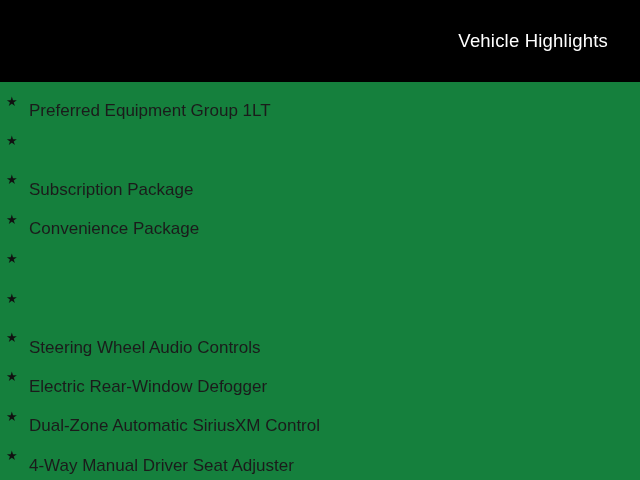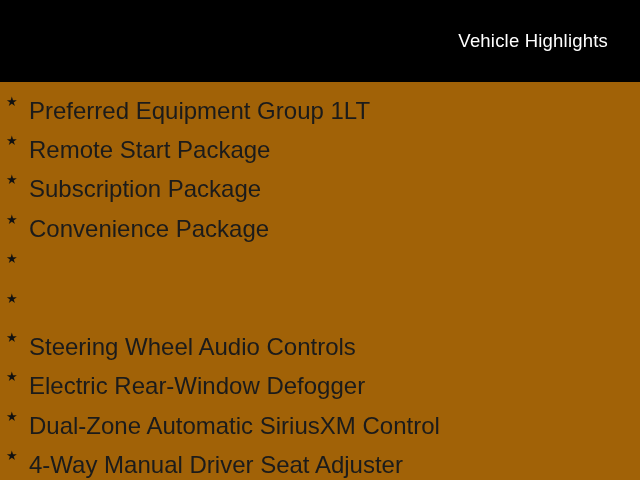--- a/index.html
+++ b/index.html
@@ -9,21 +9,21 @@
   body {
     width: 640px;
     height: 480px;
     background: #ffffff;
     font-family: "Liberation Sans", sans-serif;
     overflow: hidden;
   }
   .page {
     width: 640px;
     height: 480px;
-    background: #a16207;
+    background: #15803d;
     position: relative;
   }
   .topbar {
     height: 82px;
     background: #000000;
     display: flex;
     align-items: center;
     justify-content: flex-end;
     padding-right: 32px;
     box-sizing: border-box;
@@ -50,42 +50,41 @@
     width: 23px;
     flex: 0 0 23px;
     font-size: 13px;
     line-height: 1;
     color: #111111;
     text-align: left;
     position: relative;
     top: -0.5px;
   }
   .label {
-    font-size: 24px;
+    font-size: 17px;
     line-height: 1;
     color: #1b1b1b;
     white-space: nowrap;
     margin-top: 18px;
   }
 </style>
 </head>
 <body>
 
 <div class="page">
   <header class="topbar" style="background: rgb(0, 0, 0);">
     <span class="title" style="color: rgb(255, 255, 255);">Vehicle Highlights</span>
   </header>
   <ul class="highlights" id="highlights-list">
       <li>
         <span class="star">★</span>
         <span class="label" style="color: rgb(27, 27, 27);">Preferred Equipment Group 1LT</span>
       </li>
       <li>
         <span class="star">★</span>
-        <span class="label" style="color: rgb(27, 27, 27);">Remote Start Package</span>
       </li>
       <li>
         <span class="star">★</span>
         <span class="label" style="color: rgb(27, 27, 27);">Subscription Package</span>
       </li>
       <li>
         <span class="star">★</span>
         <span class="label" style="color: rgb(27, 27, 27);">Convenience Package</span>
       </li>
       <li>

